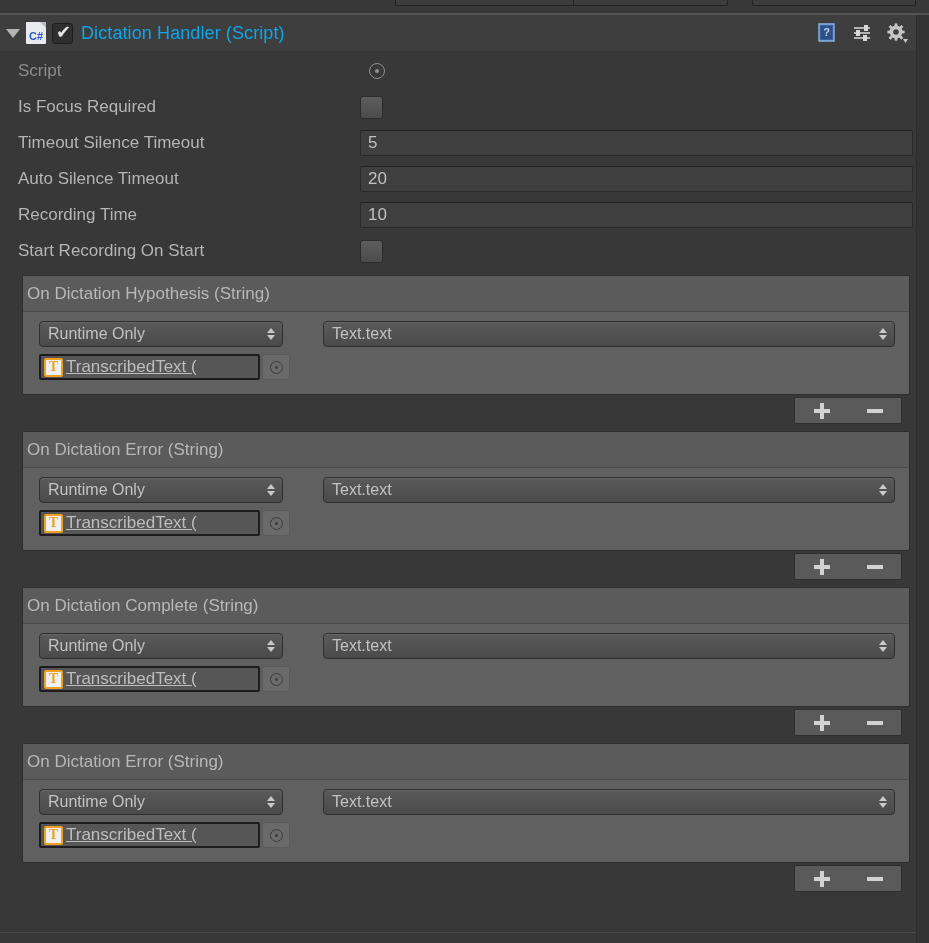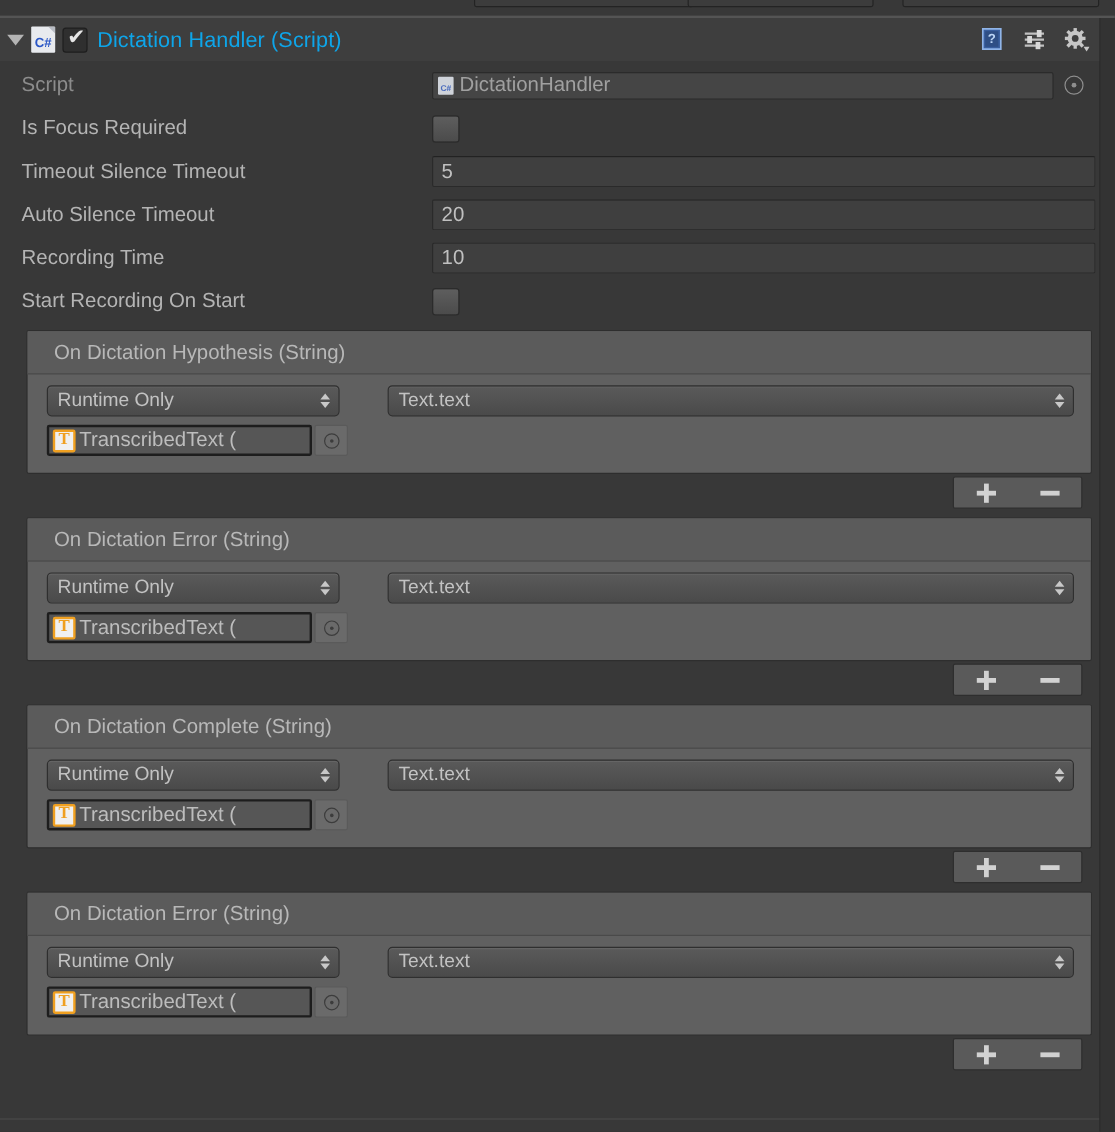--- a/index.html
+++ b/index.html
@@ -169,21 +169,21 @@
   
   .evt {
     position: relative;
     width: 888px; margin: 0 0 0 22px;
     background: #606060;
     border: 1px solid #2e2e2e;
     border-radius: 2px;
   }
   .evt-head {
     height: 36px; display: flex; align-items: center;
-    padding-left: 22px;
+    padding-left: 4px;
     background: #5b5b5b;
     border-bottom: 1px solid #4a4a4a;
     font-size: 17px; color: #b8b8b8;
   }
   .evt-body { padding: 9px 14px 14px 16px; }
   .evt-line1 { display: flex; }
 
   .udropdown {
     height: 26px;
     background: linear-gradient(#5a5a5a, #4a4a4a);
@@ -225,21 +225,21 @@
     width: 19px; height: 19px; flex: none;
     background: #f0f0f0;
     border: 2px solid #f0a020;
     border-radius: 2px;
     color: #f0a020; font-weight: bold; font-size: 14px;
     display: flex; align-items: center; justify-content: center;
     margin-right: 3px;
     font-family: "Liberation Serif", serif;
   }
   .targetfield .tname {
-    font-size: 17px; color: #bdbdbd; white-space: nowrap;
+    font-size: 17px; color: #bdbdbd; white-space: nowrap; text-decoration: underline;
   }
   .target-picker {
     width: 28px; height: 26px;
     background: #6a6a6a;
     border: 1px solid #5a5a5a;
     border-radius: 2px;
     margin-left: 2px;
     display: flex; align-items: center; justify-content: center;
     cursor: pointer;
   }
@@ -342,24 +342,20 @@
         <circle cx="10" cy="10" r="2.8" fill="#3e3e3e"></circle>
         <path d="M17 17 l5 0 l-2.5 4 Z" fill="#c6c6c6"></path>
       </svg>
     </div>
   </div>
 
   <div class="props">
 
     <div class="row">
       <div class="lbl dim">Script</div>
-      <div class="objfield">
-        <div class="mini-badge">C#</div>
-        <div class="oname">DictationHandler</div>
-      </div>
       <div class="picker-dot"></div>
     </div>
 
     <div class="row">
       <div class="lbl">Is Focus Required</div>
       <div class="toggle-box"></div>
     </div>
 
     <div class="row">
       <div class="lbl">Timeout Silence Timeout</div>

